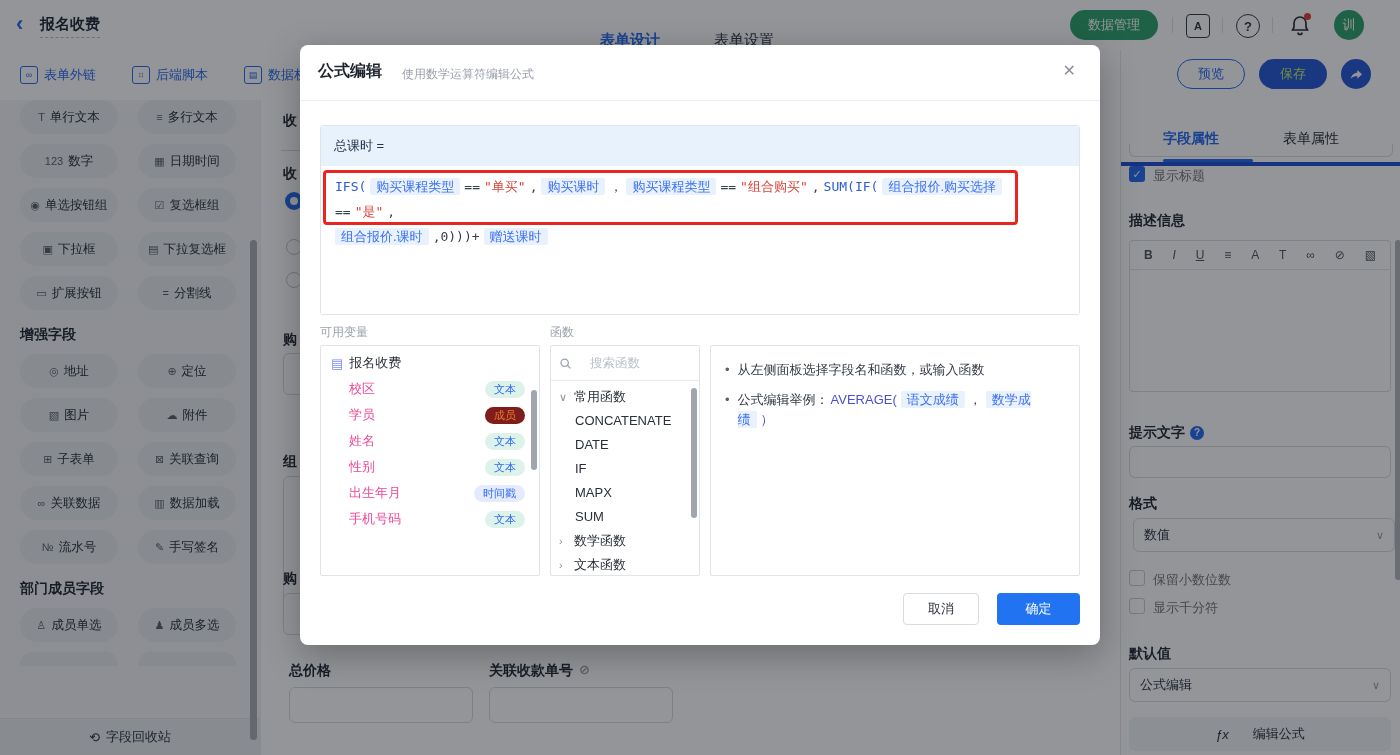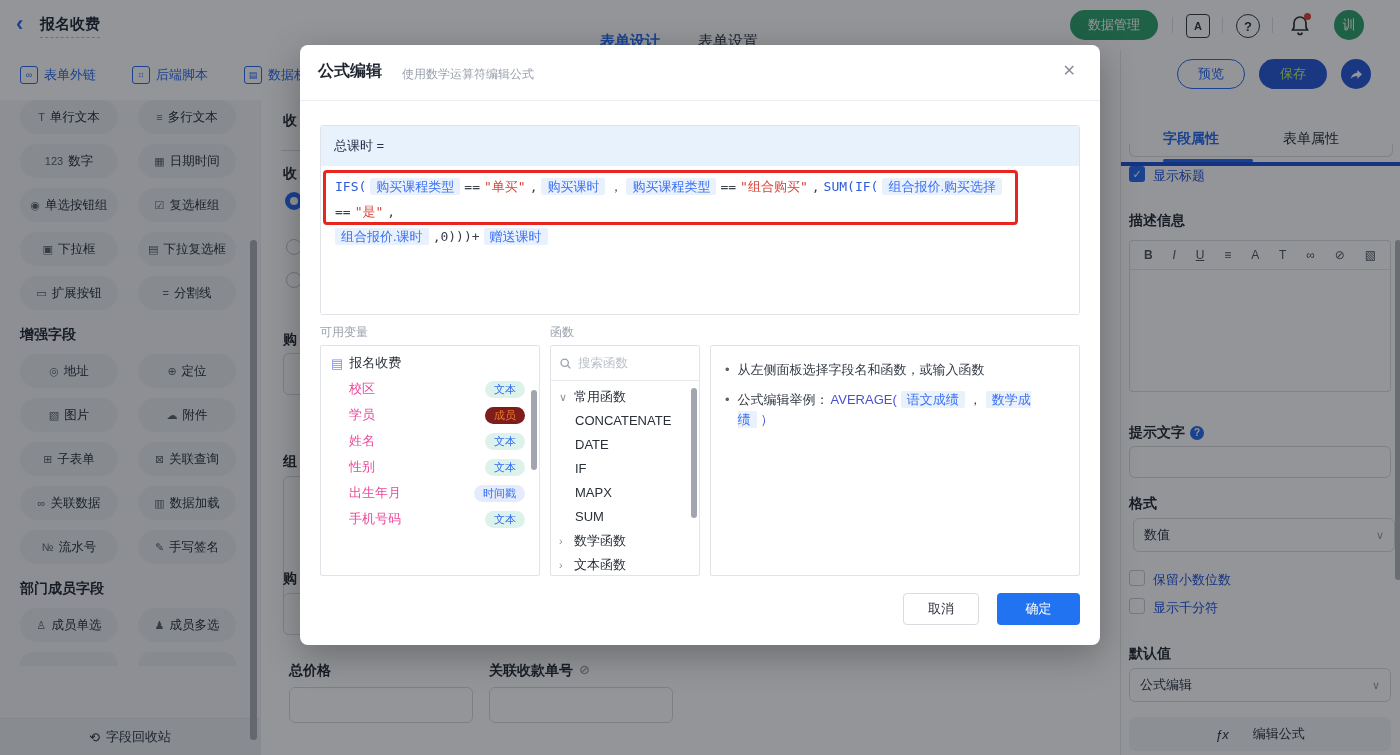--- a/index.html
+++ b/index.html
@@ -4,21 +4,21 @@
 <style>
   html,body{margin:0;padding:0;background:#444;}
   .app{position:relative;width:1400px;height:755px;background:#fff;overflow:hidden;
        font-family:"Liberation Sans","DejaVu Sans",sans-serif;color:#1f2530;font-size:13px;}
 
   
   .topbar{position:absolute;left:0;top:0;width:1400px;height:50px;background:#fff;z-index:2;}
   .back{position:absolute;left:16px;top:11px;font-size:22px;font-weight:bold;color:#2468f2;line-height:26px;cursor:pointer;}
   .app-title{position:absolute;left:40px;top:15px;font-size:15px;font-weight:600;color:#1c2433;
              border-bottom:1px dashed #b9bfca;padding-bottom:3px;}
-  .center-tabs{position:absolute;left:600px;top:0;height:50px;display:flex;gap:38px;align-items:center;margin-top:16px;}
+  .center-tabs{position:absolute;left:600px;top:0;height:50px;display:flex;gap:54px;align-items:flex-end;}
   .ct{font-size:15px;color:#2a3140;cursor:pointer;}
   .ct.active{color:#2468f2;font-weight:600;}
   .pill-green{position:absolute;left:1070px;top:10px;width:88px;height:30px;border-radius:15px;
               background:#2aa06a;color:#fff;font-size:13px;display:flex;align-items:center;justify-content:center;cursor:pointer;}
   .hdr-div{position:absolute;top:17px;width:1px;height:16px;background:#dfe1e5;}
   .sq-icon{position:absolute;top:14px;width:22px;height:22px;border:1.6px solid #30363f;border-radius:4px;
            display:flex;align-items:center;justify-content:center;font-size:11px;font-weight:700;color:#30363f;}
   .circ-icon{position:absolute;top:14px;width:22px;height:22px;border:1.6px solid #30363f;border-radius:50%;
            display:flex;align-items:center;justify-content:center;font-size:13px;font-weight:700;color:#30363f;}
   .bell{position:absolute;left:1288px;top:13px;width:24px;height:24px;}
@@ -63,21 +63,21 @@
              display:flex;align-items:center;justify-content:center;cursor:pointer;}
   .rp-tabs{position:absolute;left:0;top:68px;width:280px;height:44px;border-bottom:4px solid #1d4ed8;}
   .rp-tab{position:absolute;top:12px;font-size:14px;cursor:pointer;}
   .rp-tab.active{color:#2468f2;font-weight:600;}
   .rp-underline{position:absolute;left:42px;top:41px;width:90px;height:3px;background:#2468f2;border-radius:2px;}
   .partial-input{position:absolute;left:8px;top:94px;width:262px;height:12px;border:1px solid #d9dcdf;border-top:none;border-radius:0 0 6px 6px;}
   .chk{position:absolute;width:16px;height:16px;border-radius:3px;box-sizing:border-box;}
   .chk.on{background:#2468f2;color:#fff;font-size:11px;font-weight:700;display:flex;align-items:center;justify-content:center;}
   .chk.off{border:1px solid #c8ccd1;background:#fff;}
   .rp-label{position:absolute;font-size:14px;font-weight:700;color:#1f2530;}
-  .rp-text{position:absolute;font-size:13px;color:#1d4ed8;}
+  .rp-text{position:absolute;font-size:13px;color:#737373;}
   .rt-box{position:absolute;left:8px;top:190px;width:262px;height:152px;border:1px solid #dadde1;border-radius:4px;box-sizing:border-box;}
   .rt-bar{height:28px;border-bottom:1px solid #e4e6e9;display:flex;align-items:center;justify-content:space-around;padding:0 4px;}
   .rt-ico{font-size:12px;color:#4c535f;cursor:pointer;}
   .rp-input{position:absolute;border:1px solid #d9dcdf;border-radius:6px;background:#fff;box-sizing:border-box;}
   .rp-select{position:absolute;border:1px solid #d9dcdf;border-radius:6px;background:#fff;box-sizing:border-box;
              display:flex;align-items:center;justify-content:space-between;padding:0 10px;font-size:13px;color:#2a3140;cursor:pointer;}
   .chev{color:#969ba4;font-size:11px;}
   .help-dot{display:inline-flex;width:14px;height:14px;border-radius:50%;background:#2468f2;color:#fff;font-size:10px;font-weight:700;
             align-items:center;justify-content:center;margin-left:5px;vertical-align:1px;}
   .fx-btn{position:absolute;left:8px;top:667px;width:262px;height:34px;background:#f3f4f6;border-radius:6px;
@@ -110,21 +110,21 @@
   .var-list{position:relative;height:192px;overflow:hidden;padding-top:4px;}
   .form-row{display:flex;align-items:center;gap:6px;height:26px;padding-left:10px;font-size:13px;color:#2a2f38;cursor:pointer;}
   .doc-ico{color:#7b8bf2;font-size:13px;}
   .var-row{display:flex;align-items:center;justify-content:space-between;height:26px;padding:0 14px 0 28px;cursor:pointer;}
   .var-name{font-size:13px;color:#ec4899;}
   .badge{font-size:11px;padding:1px 9px;border-radius:9px;}
   .b-text{background:#def2ec;color:#2e6bf0;}
   .b-member{background:#7f1d1d;color:#ec7c2e;}
   .b-time{background:#e4ebfc;color:#2e6bf0;}
   .v-scroll{position:absolute;right:2px;top:44px;width:6px;height:80px;border-radius:3px;background:#a0a5af;cursor:pointer;}
-  .s-row{height:34px;border-bottom:1px solid #e8eaed;display:flex;align-items:center;gap:6px;padding-left:8px;}
+  .s-row{height:34px;border-bottom:1px solid #e8eaed;display:flex;align-items:center;gap:18px;padding-left:8px;}
   .s-ph{font-size:12.5px;color:#b9bfc9;}
   .fn-list{position:relative;height:195px;overflow:hidden;padding-top:4px;}
   .fn-group{display:flex;align-items:center;gap:5px;height:24px;padding-left:8px;font-size:13px;color:#2a2f38;cursor:pointer;}
   .fn-chev{color:#8a9099;font-size:11px;width:10px;}
   .fn-item{height:24px;line-height:24px;padding-left:24px;font-size:13px;color:#2a2f38;cursor:pointer;}
   .fn-scroll{position:absolute;right:2px;top:42px;width:6px;height:130px;border-radius:3px;background:#a0a5af;cursor:pointer;}
   .tips{padding:14px 14px 0 14px;}
   .tip-line{display:flex;gap:8px;font-size:13px;color:#333a45;line-height:20px;margin-bottom:10px;}
   .tip-bullet{color:#59606b;}
   .tips .tk-fn{color:#4a4fd0;}

